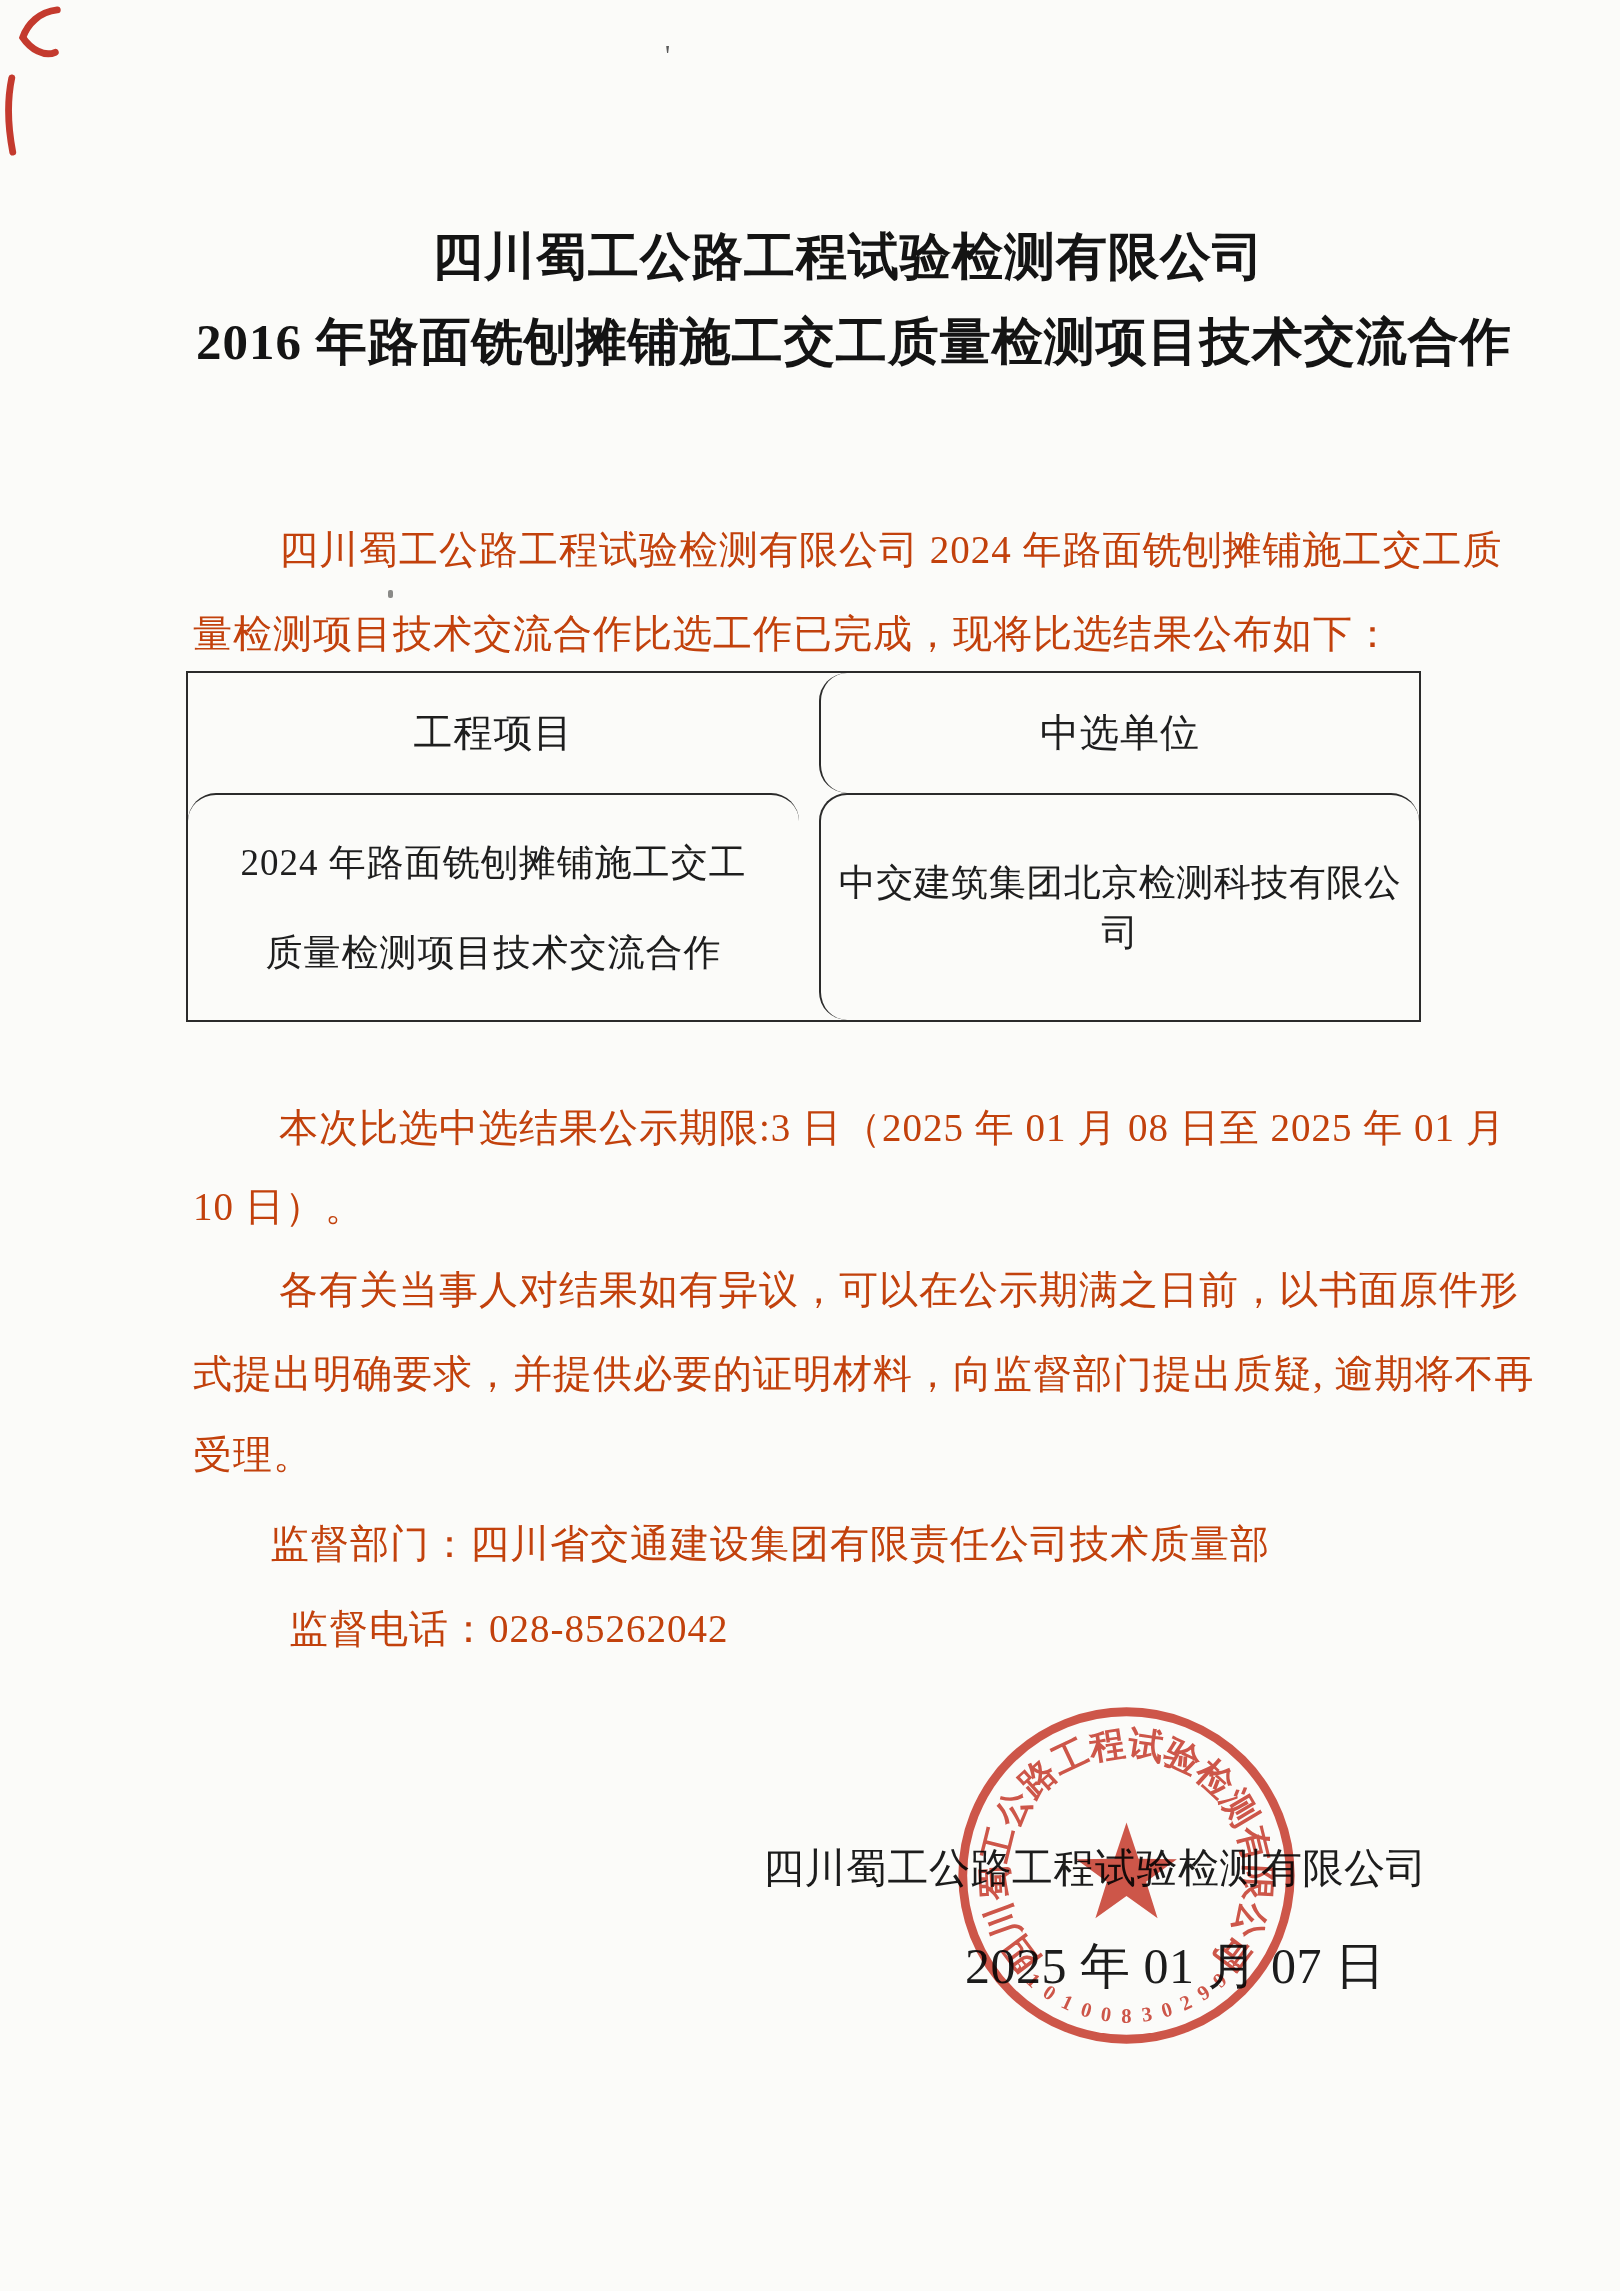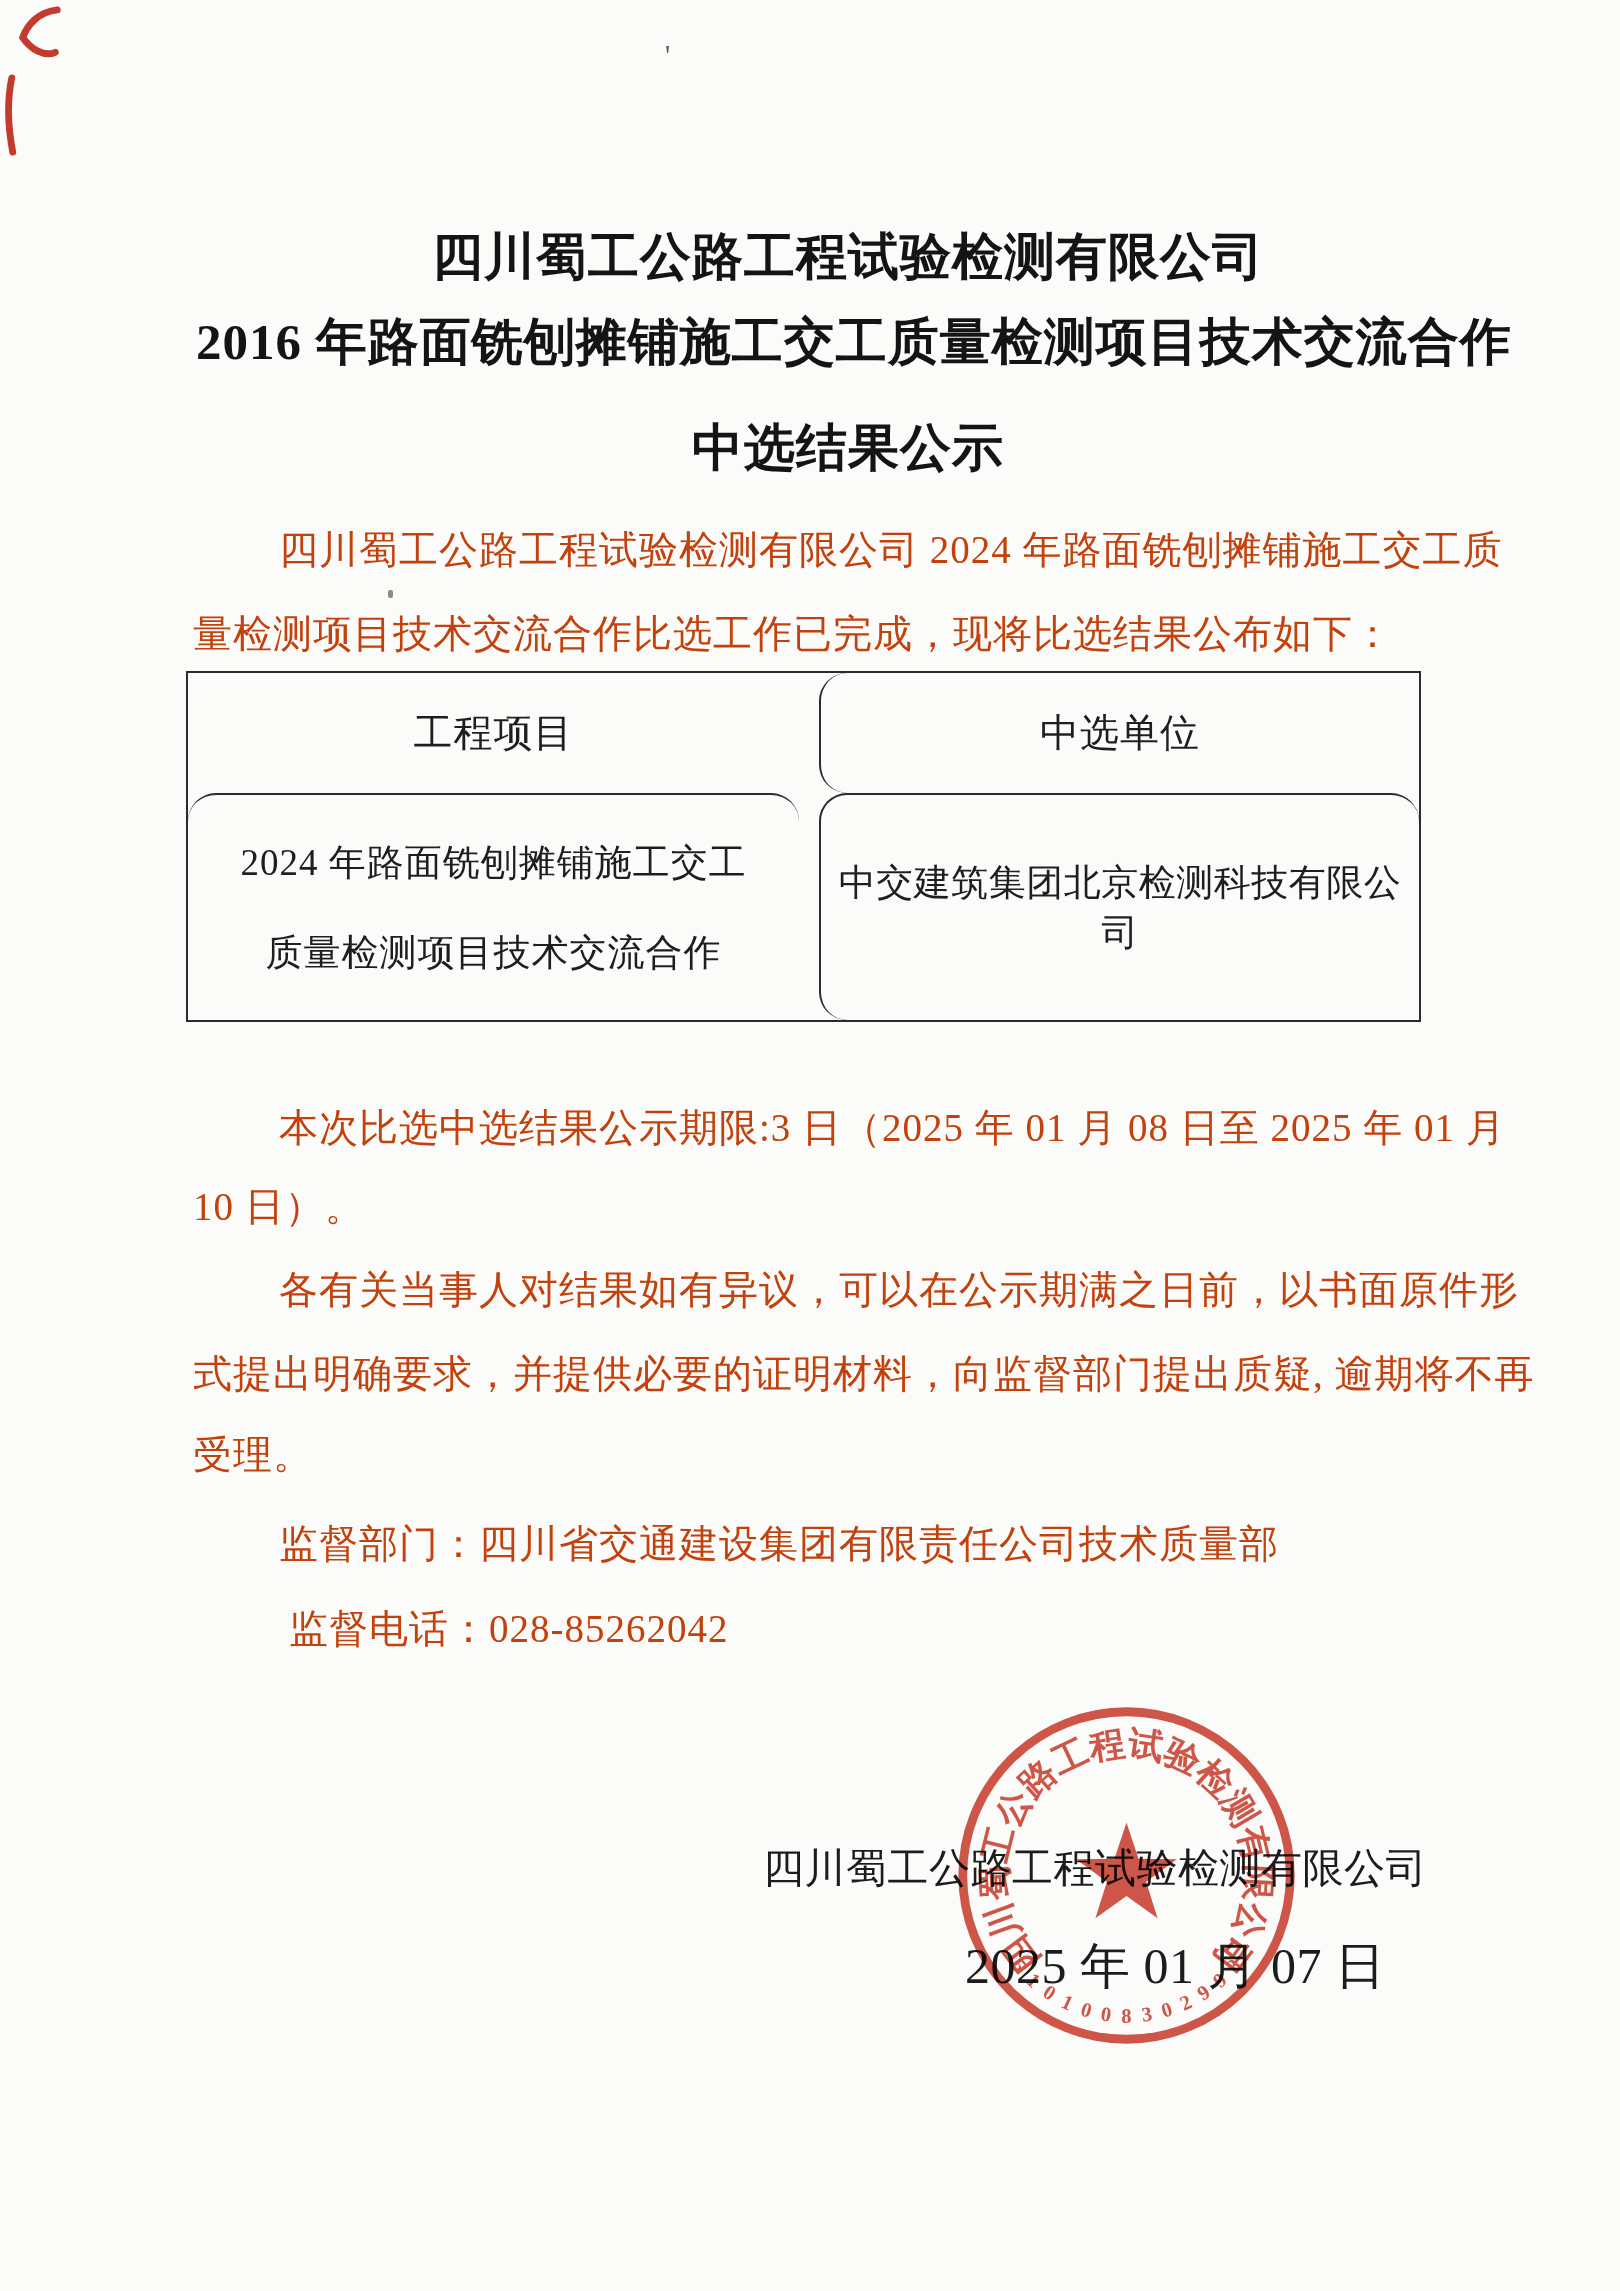--- a/index.html
+++ b/index.html
@@ -64,21 +64,20 @@
     <path d="M52 8 C34 10 22 22 17 36 C25 48 39 56 50 51"></path>
   </svg>
   <svg class="scribble" style="left:0px;top:74px" width="25.5" height="82" viewBox="0 0 26 84">
     <path d="M12 4 C7 28 8 54 13 80"></path>
   </svg>
   <div class="mark-apostrophe">'</div>
   <div class="speck"></div>
 
   <div class="title-line" style="top:223px">四川蜀工公路工程试验检测有限公司</div>
   <div class="title-line" style="top:308px">2016 年路面铣刨摊铺施工交工质量检测项目技术交流合作</div>
-  <div class="title-line" style="top:414px">中选结果公示</div>
 
   <div class="line" style="top:524px;left:279px">四川蜀工公路工程试验检测有限公司 2024 年路面铣刨摊铺施工交工质</div>
   <div class="line" style="top:608px;left:193px">量检测项目技术交流合作比选工作已完成，现将比选结果公布如下：</div>
 
   <div class="tbl">
     <div class="cell col1 row1">工程项目</div>
     <div class="cell col2 row1">中选单位</div>
     <div class="cell col1 row2 project">
       <div>2024 年路面铣刨摊铺施工交工</div>
       <div>质量检测项目技术交流合作</div>
@@ -86,21 +85,21 @@
     <div class="cell col2 row2 winner">中交建筑集团北京检测科技有限公司</div>
   </div>
 
   <div class="line" style="top:1102px;left:279px">本次比选中选结果公示期限:3 日（2025 年 01 月 08 日至 2025 年 01 月</div>
   <div class="line" style="top:1181px;left:193px">10 日）。</div>
 
   <div class="line" style="top:1264px;left:279px">各有关当事人对结果如有异议，可以在公示期满之日前，以书面原件形</div>
   <div class="line" style="top:1348px;left:193px">式提出明确要求，并提供必要的证明材料，向监督部门提出质疑, 逾期将不再</div>
   <div class="line" style="top:1429px;left:193px">受理。</div>
 
-  <div class="line" style="top:1518px;left:279px">监督部门：四川省交通建设集团有限责任公司技术质量部</div>
+  <div class="line" style="top:1518px;left:270px">监督部门：四川省交通建设集团有限责任公司技术质量部</div>
   <div class="line" style="top:1603px;left:289px">监督电话：028-85262042</div>
 
   <div class="sig-company">四川蜀工公路工程试验检测有限公司</div>
   <div class="sig-date">2025 年 01 月 07 日</div>
 
   <svg id="seal-svg" class="seal" viewBox="0 0 460 460" style="color: rgb(204, 68, 55);">
     <circle cx="230" cy="230" r="167"></circle>
     <polygon points="230,176 242.3,213.0 281.4,213.3 250.0,236.5 261.7,273.7 230,251 198.3,273.7 210.0,236.5 178.6,213.3 217.7,213.0"></polygon>
     <g id="seal-ring-text">
         <text x="132.6" y="303.4" transform="rotate(-127.0 132.6 303.4)" font-size="36" text-anchor="middle">四</text>

